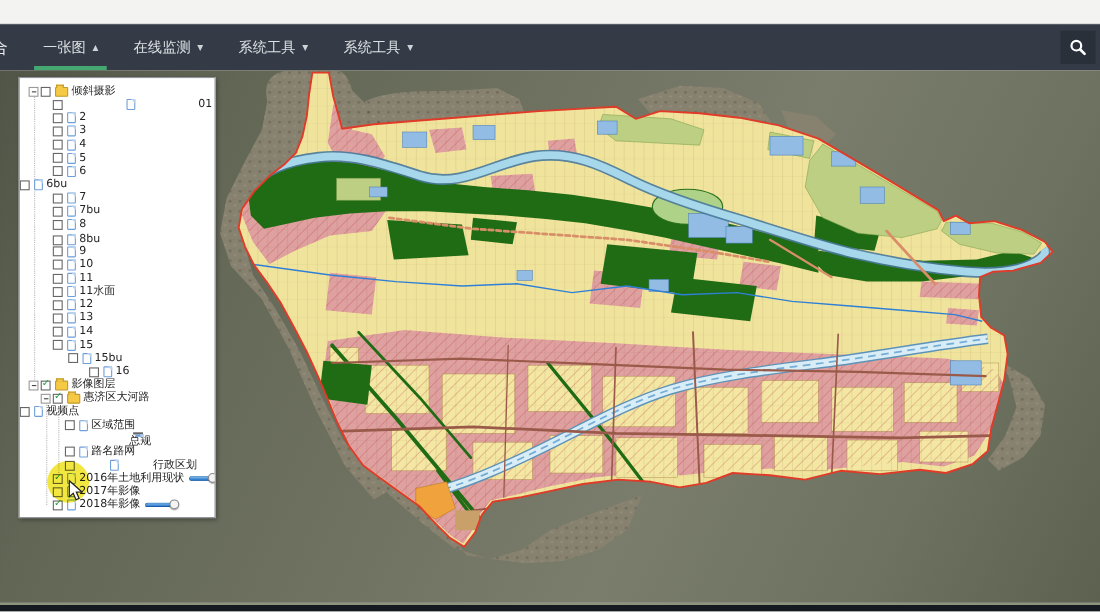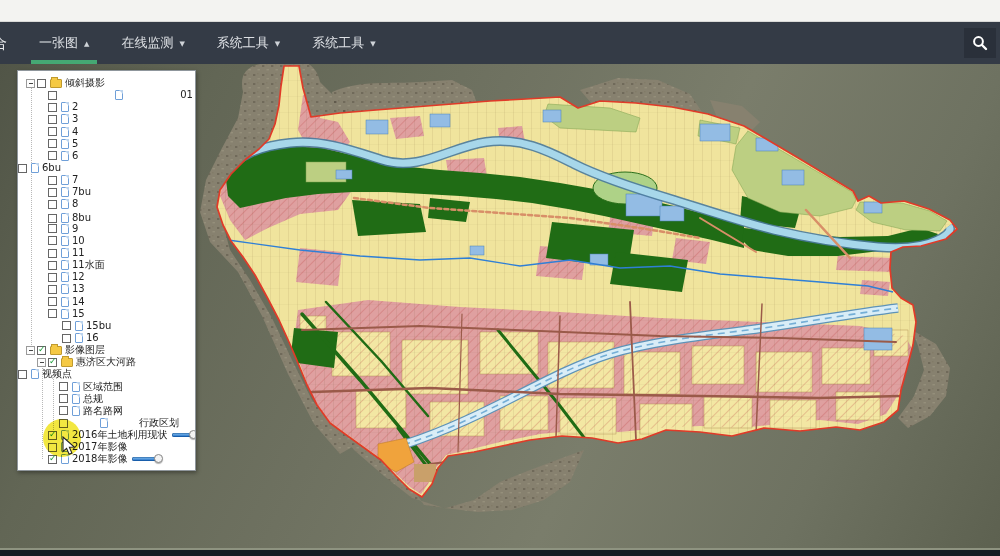--- a/index.html
+++ b/index.html
@@ -363,21 +363,21 @@
         <div class="tree-row" style="padding-left: 30px;">
           <span class="cb"></span>
           <span class="ic-doc"></span>
           <span class="lbl">15</span>
         </div>
         <div class="tree-row" style="padding-left: 44px;">
           <span class="cb"></span>
           <span class="ic-doc"></span>
           <span class="lbl">15bu</span>
         </div>
-        <div class="tree-row" style="padding-left: 44px;">
+        <div class="tree-row" style="padding-left: 28px; margin-left: 35px;">
           <span class="cb"></span>
           <span class="ic-doc"></span>
           <span class="lbl">16</span>
         </div>
         <div class="tree-row" style="padding-left: 8px;">
           <span class="expander"></span>
           <span class="cb on"></span>
           <span class="ic-folder"></span>
           <span class="lbl">影像图层</span>
         </div>
@@ -390,21 +390,21 @@
         <div class="tree-row" style="">
           <span class="cb"></span>
           <span class="ic-doc"></span>
           <span class="lbl">视频点</span>
         </div>
         <div class="tree-row" style="padding-left: 41px;">
           <span class="cb"></span>
           <span class="ic-doc"></span>
           <span class="lbl">区域范围</span>
         </div>
-        <div class="tree-row" style="padding-left: 41px;">
+        <div class="tree-row" style="padding-left: 41px; flex-direction: column;">
           <span class="cb"></span>
           <span class="ic-doc"></span>
           <span class="lbl">总规</span>
         </div>
         <div class="tree-row" style="padding-left: 41px;">
           <span class="cb"></span>
           <span class="ic-doc"></span>
           <span class="lbl">路名路网</span>
         </div>
         <div class="tree-row" style="padding-left: 41px; gap: 28px;">

